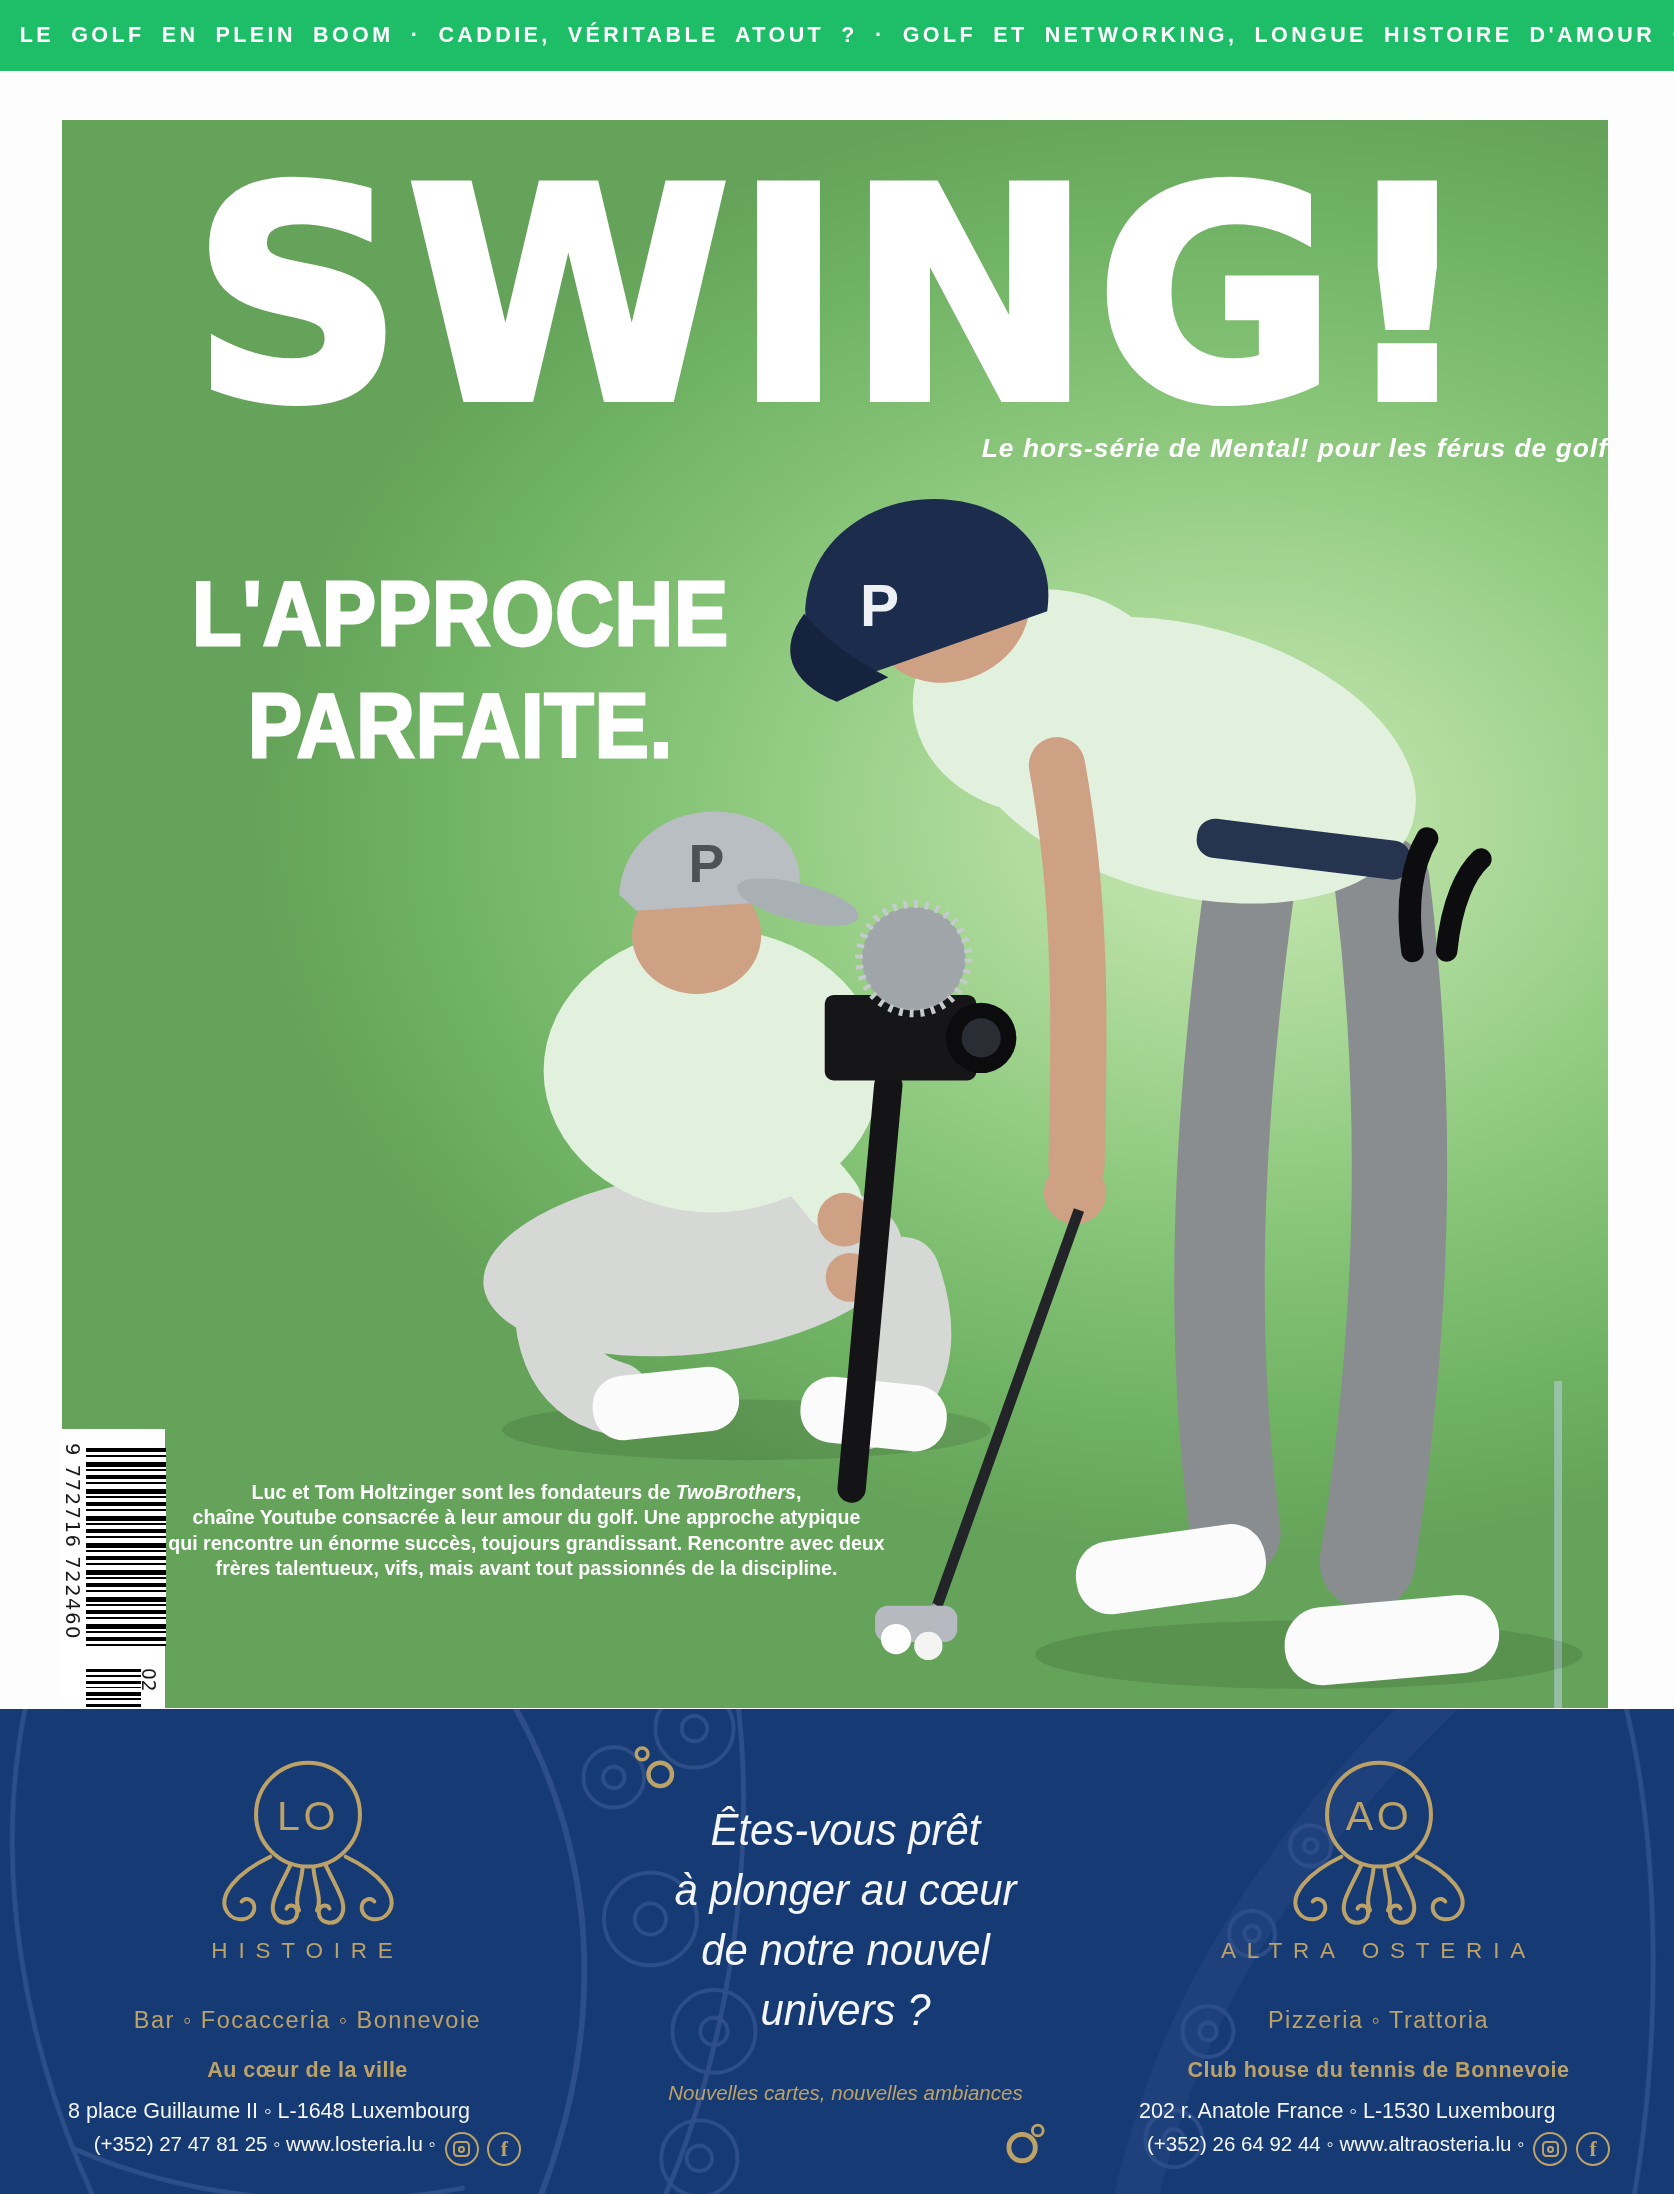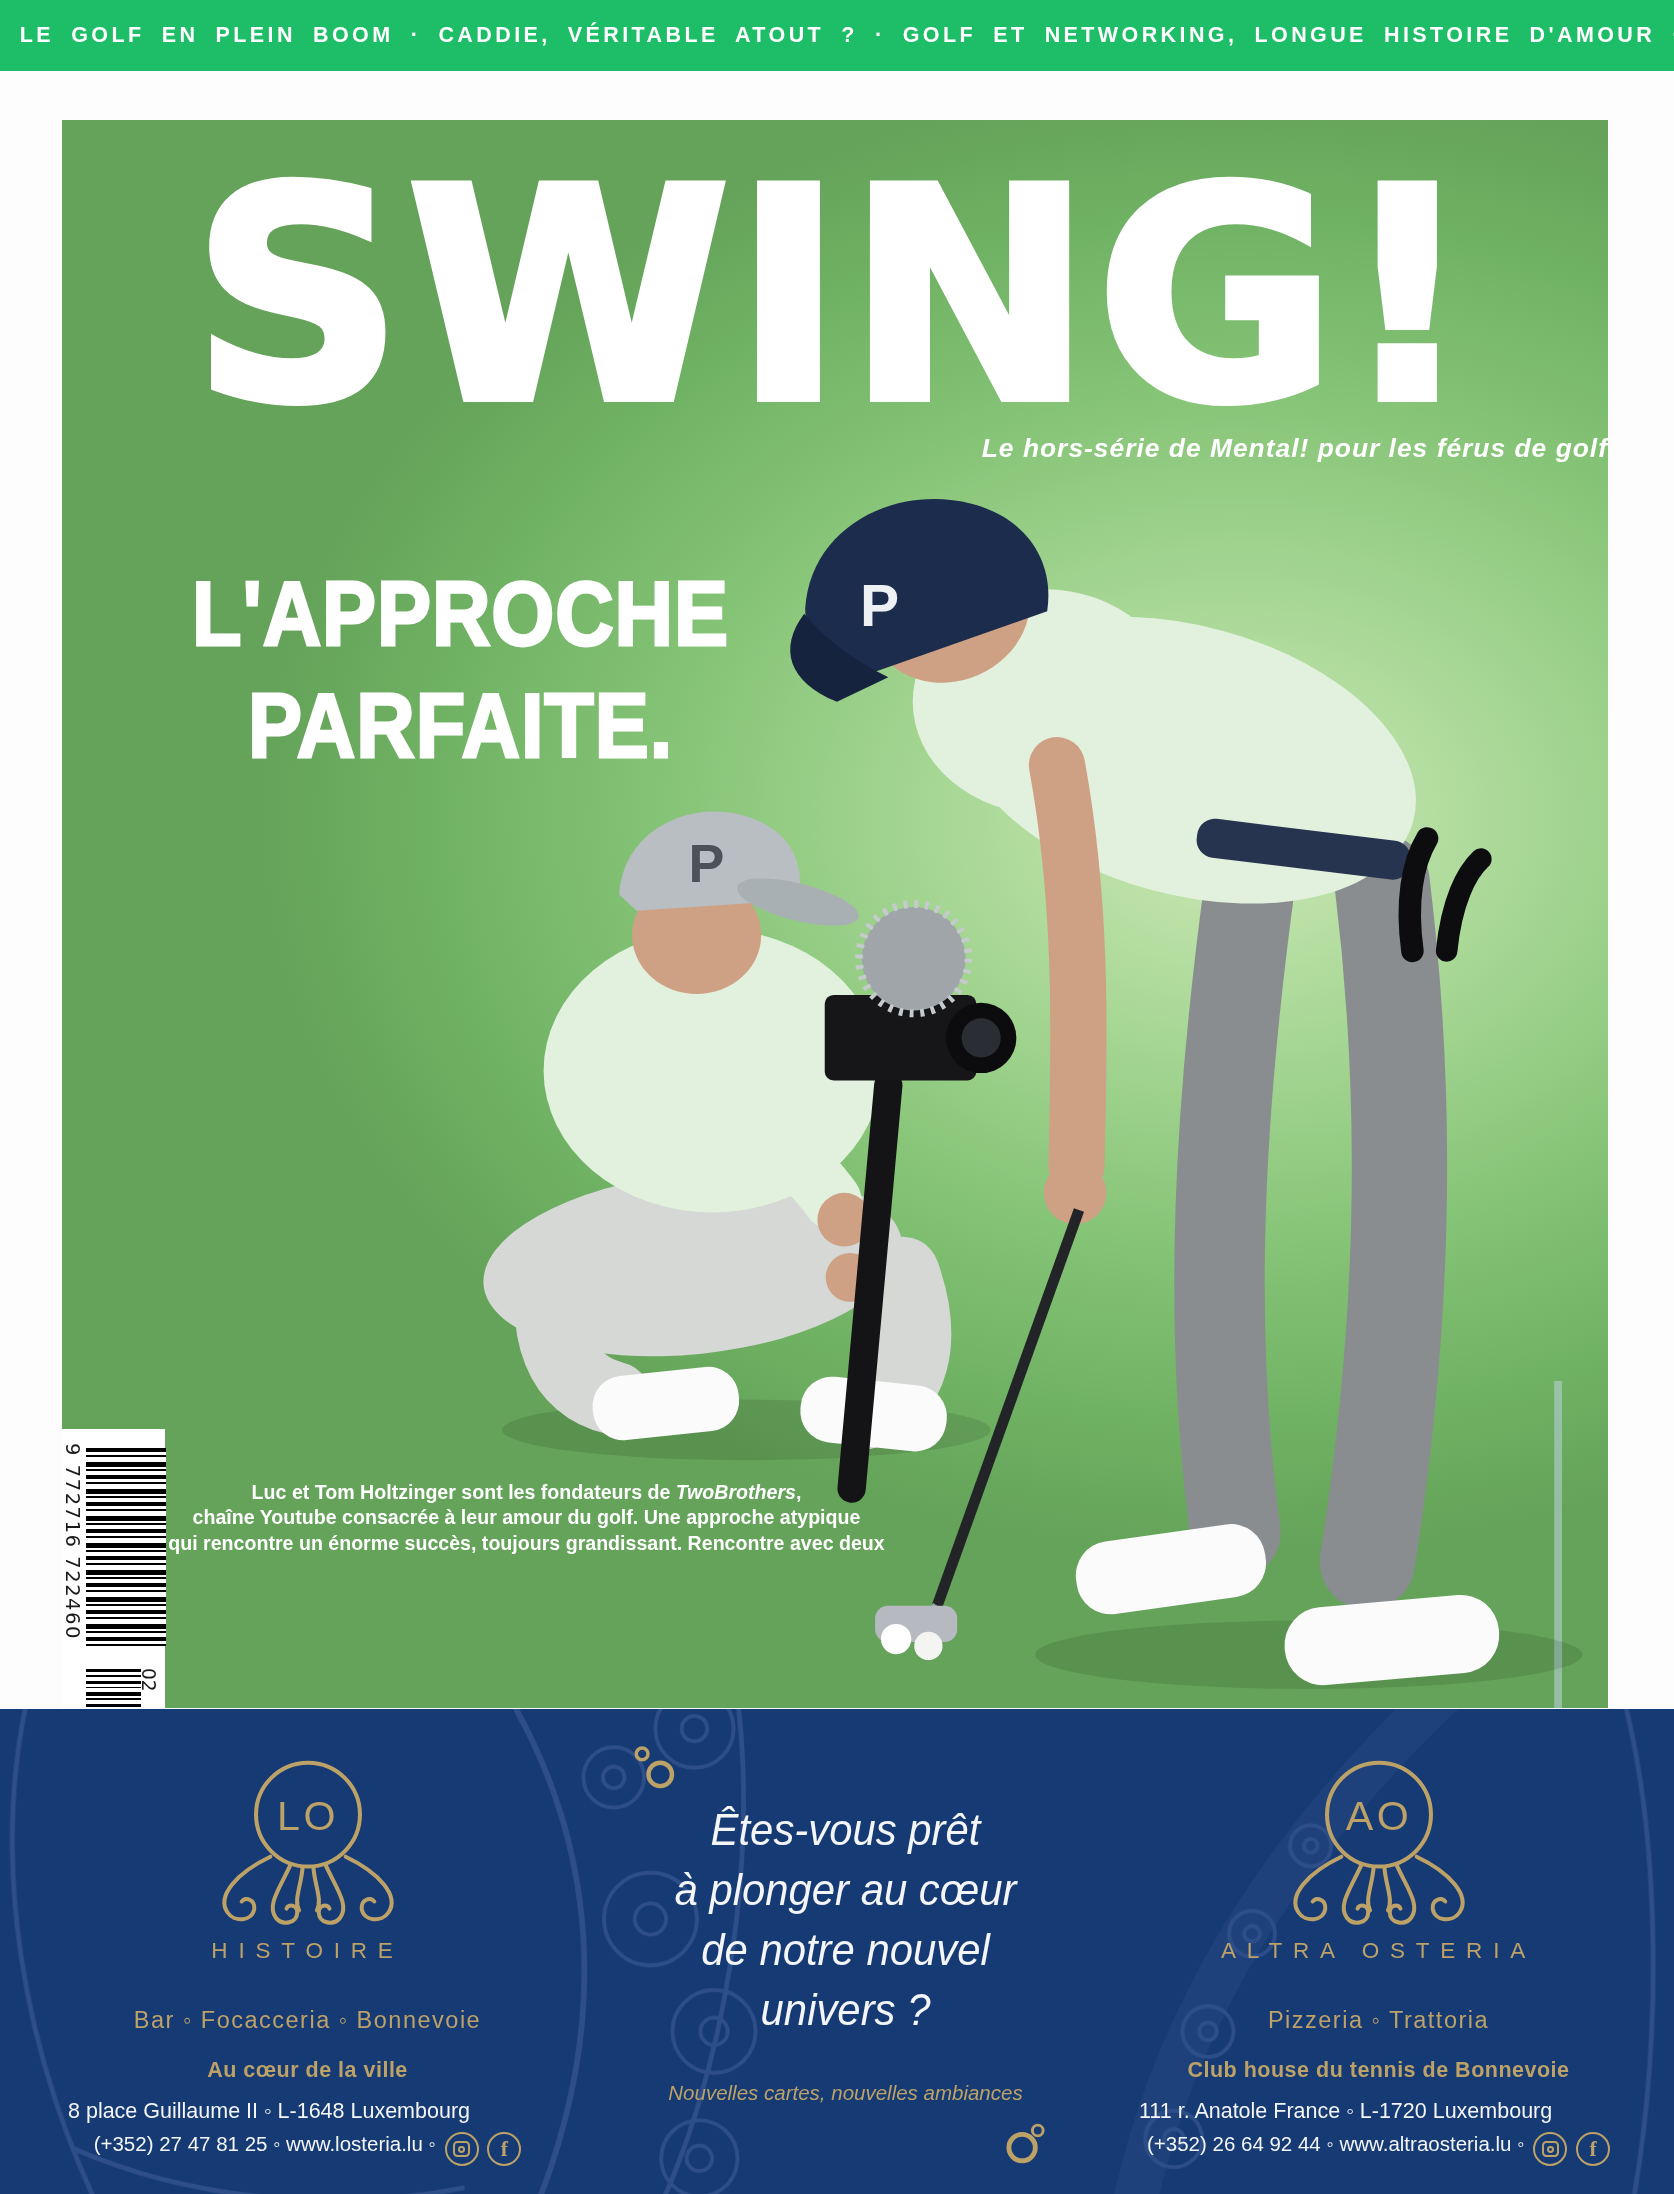--- a/index.html
+++ b/index.html
@@ -136,20 +136,21 @@
 
     <div class="cover-headline">
       <div>L'APPROCHE</div>
       <div>PARFAITE.</div>
     </div>
 
     <div class="cover-caption">
       <div><span>Luc et Tom Holtzinger sont les fondateurs de </span><span class="it">TwoBrothers</span><span>,</span></div>
       <div>chaîne Youtube consacrée à leur amour du golf. Une approche atypique</div>
       <div>qui rencontre un énorme succès, toujours grandissant. Rencontre avec deux</div>
+      <div>frères talentueux, vifs, mais avant tout passionnés de la discipline.</div>
     </div>
 
     <div id="barcode">
       <div class="num">9 772716 722460</div>
       <div class="bars"></div>
       <div class="bars-addon"></div>
       <div class="addon">02</div>
     </div>
   </div>
 
@@ -238,21 +239,21 @@
           <path d="M100,132 C88,158 74,176 84,190 C92,200 108,196 108,184 C108,176 98,174 96,180"></path>
           <path d="M140,132 C152,158 166,176 156,190 C148,200 132,196 132,184 C132,176 142,174 144,180"></path>
           <path d="M114,134 C112,156 104,170 110,182"></path>
           <path d="M126,134 C128,156 136,170 130,182"></path>
         </g>
         <text x="120" y="92" text-anchor="middle" font-size="46" letter-spacing="4" fill="#bda268" font-family="Liberation Sans, sans-serif">AO</text>
       </svg>
       <div class="ad-name">ALTRA OSTERIA</div>
       <div class="ad-services">Pizzeria ◦ Trattoria</div>
       <div class="ad-tagline">Club house du tennis de Bonnevoie</div>
-      <div class="ad-address">111 r. Anatole France ◦ L-1720 Luxembourg</div>
+      <div class="ad-address">202 r. Anatole France ◦ L-1530 Luxembourg</div>
       <div class="ad-contact">
         <span>(+352) 26 64 92 44 ◦ www.altraosteria.lu ◦</span>
         <span class="soc">
             <span class="sq"></span>
             <span class="dotc"></span>
           </span>
         <span class="soc">
             <span class="fglyph">f</span>
           </span>
       </div>

